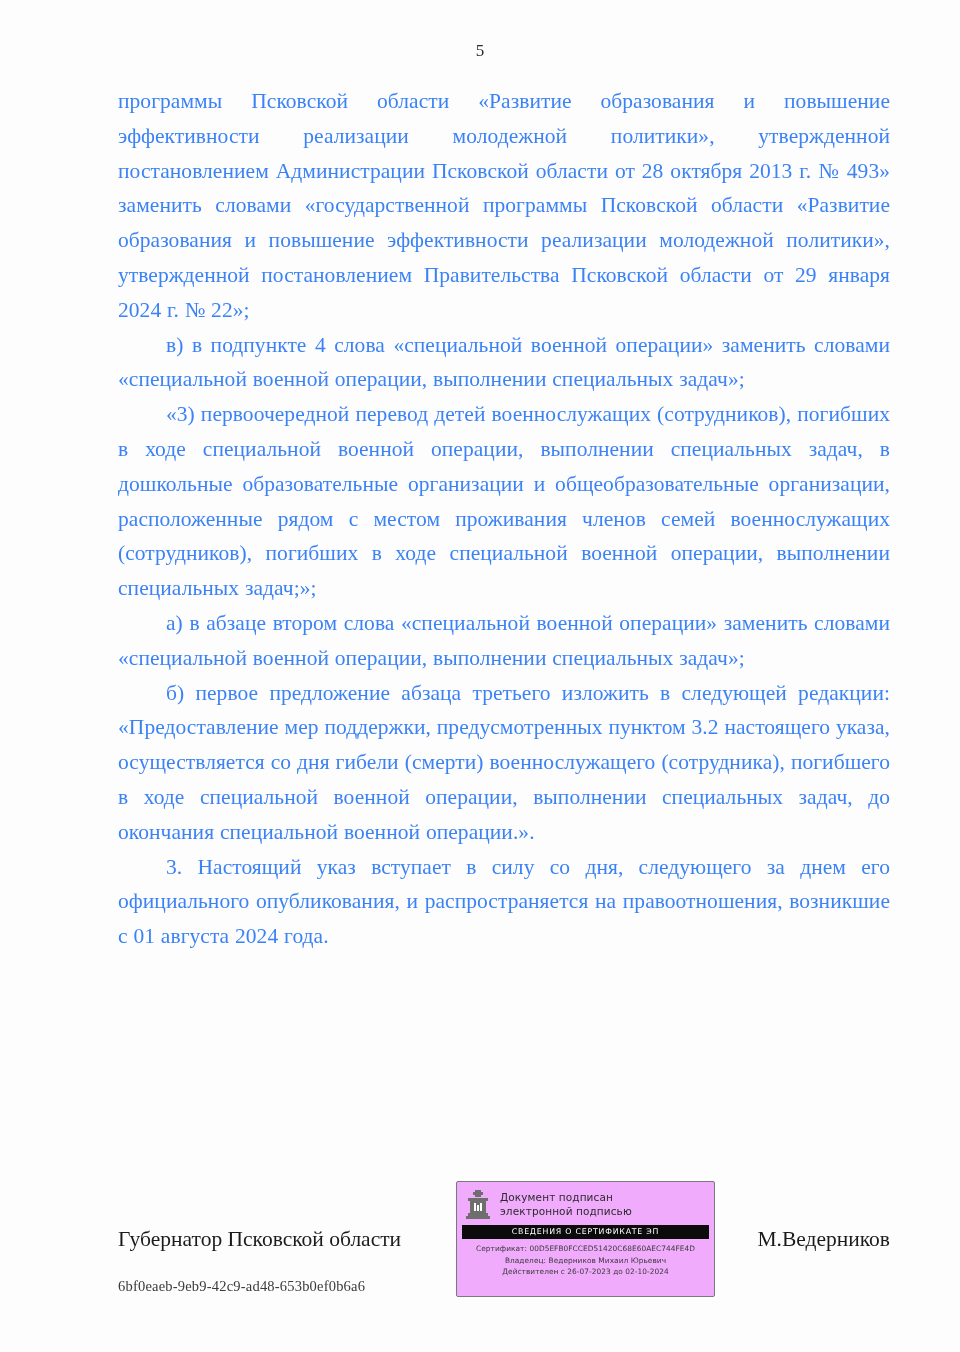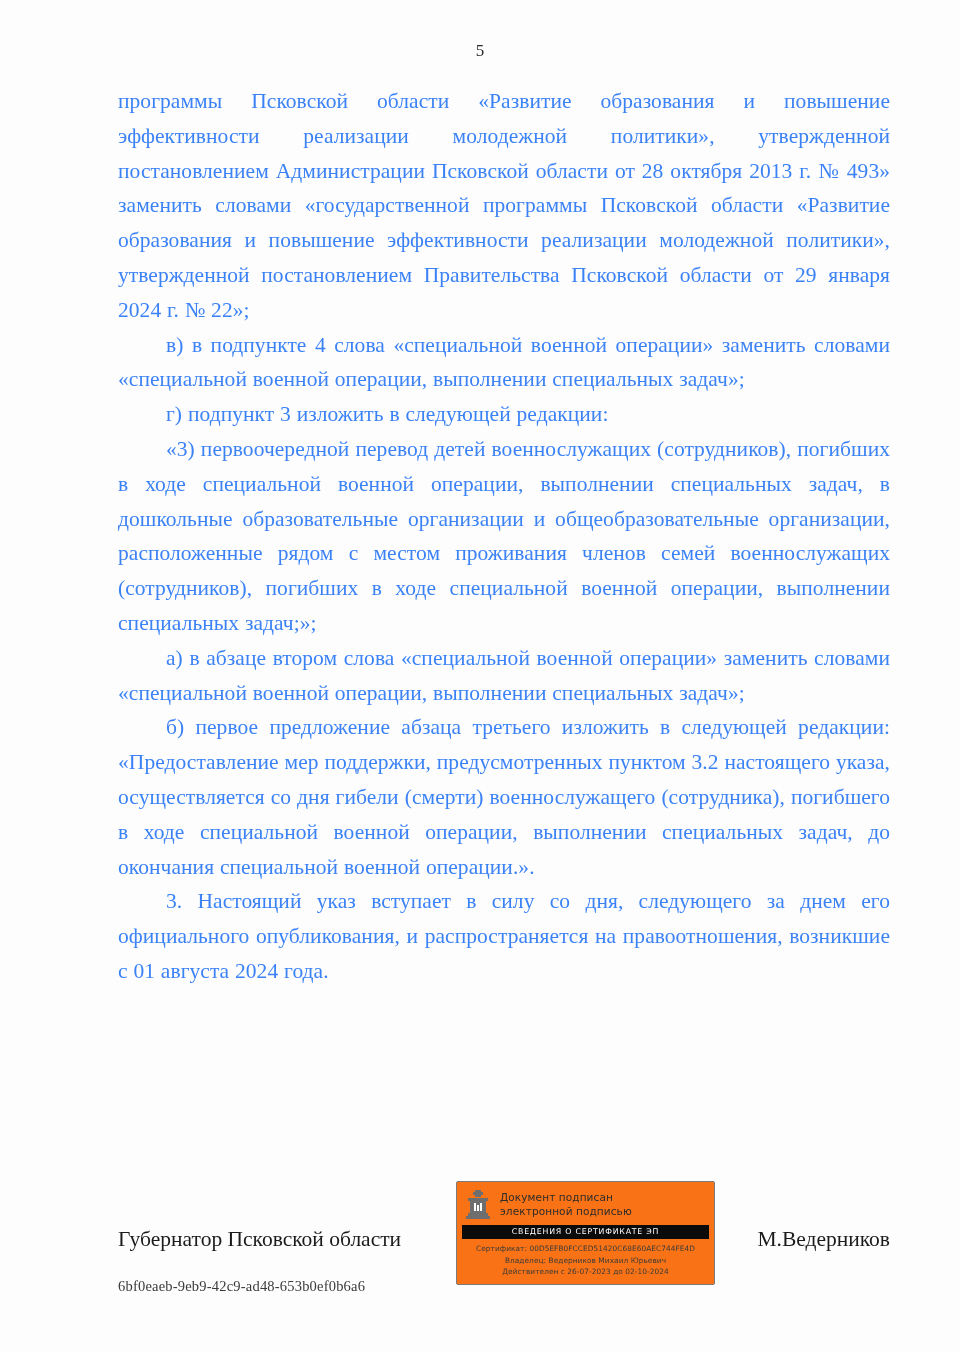--- a/index.html
+++ b/index.html
@@ -85,24 +85,24 @@
     white-space: nowrap;
     color: #1b1b1b;
   }
 
   
   .stamp {
     position: absolute;
     left: 456px;
     top: 1181px;
     width: 259px;
-    height: 104px;
+    height: 116px;
     border: 1px solid #7a7a7a;
     border-radius: 2px;
-    background: #f97316;
+    background: #f0abfc;
     box-sizing: border-box;
     font-family: "DejaVu Sans", "Liberation Sans", sans-serif;
     overflow: hidden;
   }
   .stamp-head {
     display: flex;
     align-items: center;
     padding: 6px 6px 3px 7px;
     box-sizing: border-box;
     height: 42px;
@@ -159,21 +159,20 @@
 </head>
 <body>
 
 <div class="page">
 
   <div class="page-number">5</div>
 
   <div class="body-column">
     <p class="para flush">программы Псковской области «Развитие образования и повышение эффективности реализации молодежной политики», утвержденной постановлением Администрации Псковской области от 28 октября 2013 г. № 493» заменить словами «государственной программы Псковской области «Развитие образования и повышение эффективности реализации молодежной политики», утвержденной постановлением Правительства Псковской области от 29 января 2024 г. № 22»;</p>
     <p class="para indent">в) в подпункте 4 слова «специальной военной операции» заменить словами «специальной военной операции, выполнении специальных задач»;</p>
-    <p class="para indent">г)  подпункт 3 изложить в следующей редакции:</p>
     <p class="para indent">«3) первоочередной перевод детей военнослужащих (сотрудников), погибших в ходе специальной военной операции, выполнении специальных задач, в дошкольные образовательные организации и общеобразовательные организации, расположенные рядом с местом проживания членов семей военнослужащих (сотрудников), погибших в ходе специальной военной операции, выполнении специальных задач;»;</p>
     <p class="para indent">а) в абзаце втором слова «специальной военной операции» заменить словами «специальной военной операции, выполнении специальных задач»;</p>
     <p class="para indent">б) первое предложение абзаца третьего изложить в следующей редакции: «Предоставление мер поддержки, предусмотренных пунктом 3.2 настоящего указа, осуществляется со дня гибели (смерти) военнослужащего (сотрудника), погибшего в ходе специальной военной операции, выполнении специальных задач, до окончания специальной военной операции.».</p>
     <p class="para indent">3. Настоящий указ вступает в силу со дня, следующего за днем его официального опубликования, и распространяется на правоотношения, возникшие с 01 августа 2024 года.</p>
   </div>
 
   <div class="stamp">
     <div class="stamp-head">
       <svg class="emblem" viewBox="0 0 28 32" aria-hidden="true">
         <g fill="#6e6e6e">

